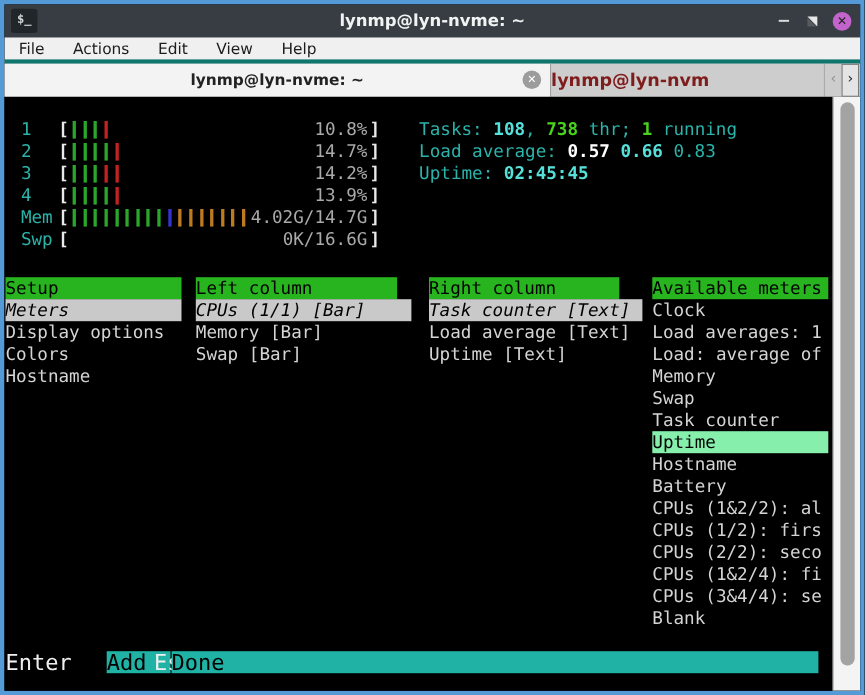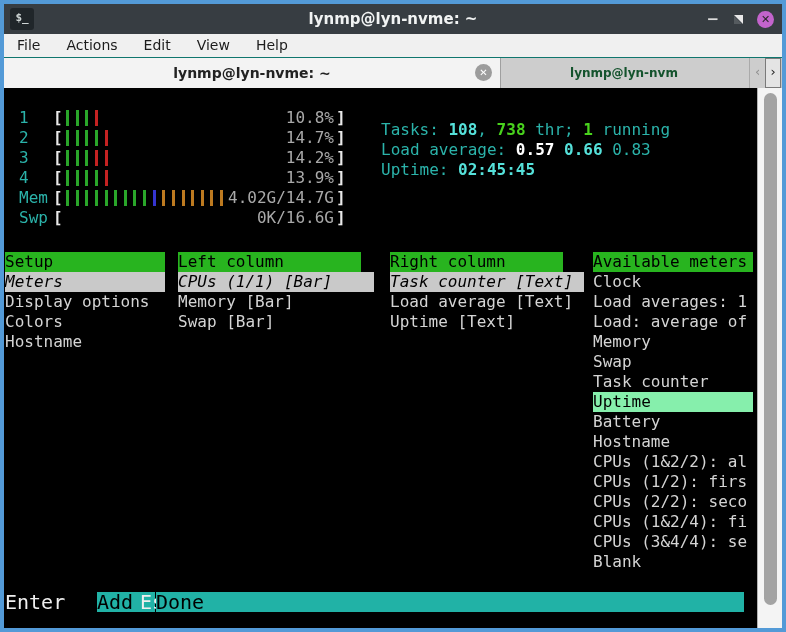--- a/index.html
+++ b/index.html
@@ -14,30 +14,30 @@
   .titlebar { position:absolute; left:0; top:0; width:778px; height:30px; background:#373d42; display:flex; align-items:center; }
   .app-icon { position:absolute; left:6px; top:4px; width:24px; height:22px; background:#20262a; border-radius:3px;
     color:#cfd6d6; font-family:"DejaVu Sans Mono",monospace; font-size:11px; font-weight:bold; text-align:center; line-height:20px; }
   .win-title { width:100%; text-align:center; color:#f1f3f3; font-weight:bold; font-size:15px; }
   .win-controls { position:absolute; right:8px; top:0; height:30px; display:flex; align-items:center; gap:12px; }
   .btn-min { color:#dcdcdc; font-size:15px; font-weight:bold; line-height:30px; cursor:default; }
   .btn-restore svg { display:block; }
   .btn-close { width:17px; height:17px; border-radius:50%; background:#c364cc; color:#272727; font-size:11px; font-weight:bold;
     text-align:center; line-height:17px; }
   
-  .menubar { position:absolute; left:0; top:30px; width:778px; height:24px; background:#f0f0f0; border-bottom:1px solid #0f766e; display:flex; }
+  .menubar { position:absolute; left:0; top:30px; width:778px; height:24px; background:#f0f0f0; border-bottom:4px solid #0f766e; display:flex; }
   .menu-item { padding:0 13px; font-size:14px; color:#1c1c1c; line-height:23px; }
   
   .tabbar { position:absolute; left:0; top:54px; width:778px; height:30px; background:#c6c6c6; display:flex; }
   .tab-active { position:relative; width:497px; height:30px; background:#f3f3f3; border-right:1px solid #9f9f9f; }
   .tab-active .tab-label { display:block; text-align:center; font-weight:bold; font-size:14px; color:#222; line-height:30px; }
   .tab-close { position:absolute; right:8px; top:6px; width:17px; height:17px; border-radius:50%; background:#9c9c9c;
     color:#fff; font-size:10px; font-weight:bold; text-align:center; line-height:17px; }
   .tab-inactive { width:249px; height:30px; background:#cdcdcd; border-right:1px solid #aaa; overflow:hidden; }
-  .tab-inactive .tab-label { display:block; text-align:center; font-weight:600; font-size:12px; color:#14532d; line-height:30px; padding-right:2px; white-space:nowrap; }
+  .tab-inactive .tab-label { display:block; text-align:left; font-weight:600; font-size:16px; color:#7f1d1d; line-height:30px; padding-right:2px; white-space:nowrap; }
   .tab-scroll { display:flex; }
   .tab-scroll-left { width:15px; height:30px; background:#cdcdcd; color:#8f8f8f; font-size:13px; text-align:center; line-height:28px; }
   .tab-scroll-right { width:16px; height:30px; background:#e4e4e4; border:1px solid #7a7a7a; color:#222; font-size:13px; text-align:center; line-height:26px; }
   
   .terminal { position:absolute; left:0; top:84px; width:778px; height:540px; background:#000;
     font-family:"DejaVu Sans Mono", monospace; }
   .line { position:absolute; height:20px; line-height:20px; font-size:16px; white-space:pre; color:#d4d4d4; }
   .seg { display:inline; }
   .c  { color:#2bb3aa; }
   .cb { color:#55e1da; font-weight:bold; }
@@ -49,21 +49,21 @@
   .br-open { position:absolute; left:48px; color:#e9e9e9; font-weight:bold; }
   .br-close { position:absolute; left:331px; color:#e9e9e9; font-weight:bold; }
   .minner { position:absolute; left:58px; width:273px; height:20px; }
   .mvalue { position:absolute; right:2px; top:0; color:#a9a9a9; }
   .tick { position:absolute; top:2px; width:3px; height:16px; }
   .tick.g { background:#2aa62a; }
   .tick.r { background:#c42222; }
   .tick.b { background:#3534cf; }
   .tick.o { background:#bd7a20; }
   
-  .info { left:377px;margin-top:12px; }
+  .info { left:377px; }
   
   .spanel { position:absolute; top:164px; }
   .srow { height:20px; line-height:20px; font-size:16px; white-space:pre; color:#d4d4d4; overflow:hidden; }
   .srow.header { background:#28b41f; color:#000; }
   .srow.gray { background:#c9c9c9; color:#000;font-style:italic; }
   .srow.teal { background:#86efac; color:#000; }
   
   .fbar { position:absolute; left:0; top:504px; width:753px; height:20px; font-size:20px; line-height:20px; white-space:pre; }
   .fb-seg { position:absolute; top:0; height:20px; }
   .fb-key { color:#efefef; }
@@ -154,22 +154,22 @@
         </div>
         <div class="spanel" style="left: 589px; width: 160px;">
           <div class="srow header" style="width: 160px;">Available meters</div>
           <div class="srow">Clock</div>
           <div class="srow">Load averages: 1</div>
           <div class="srow">Load: average of</div>
           <div class="srow">Memory</div>
           <div class="srow">Swap</div>
           <div class="srow">Task counter</div>
           <div class="srow teal">Uptime</div>
+          <div class="srow">Hostname</div>
           <div class="srow">Battery</div>
-          <div class="srow">Hostname</div>
           <div class="srow">CPUs (1&amp;2/2): al</div>
           <div class="srow">CPUs (1/2): firs</div>
           <div class="srow">CPUs (2/2): seco</div>
           <div class="srow">CPUs (1&amp;2/4): fi</div>
           <div class="srow">CPUs (3&amp;4/4): se</div>
           <div class="srow">Blank</div>
         </div>
       </div>
     <div class="fbar" id="fbar"><span class="fb-seg fb-key fb-enter">Enter</span><span class="fb-seg fb-label fb-add">Add</span><span class="fb-seg fb-key fb-esc">Esc</span><span class="fb-seg fb-label fb-done">Done</span></div>
     <div class="scrollbar">

